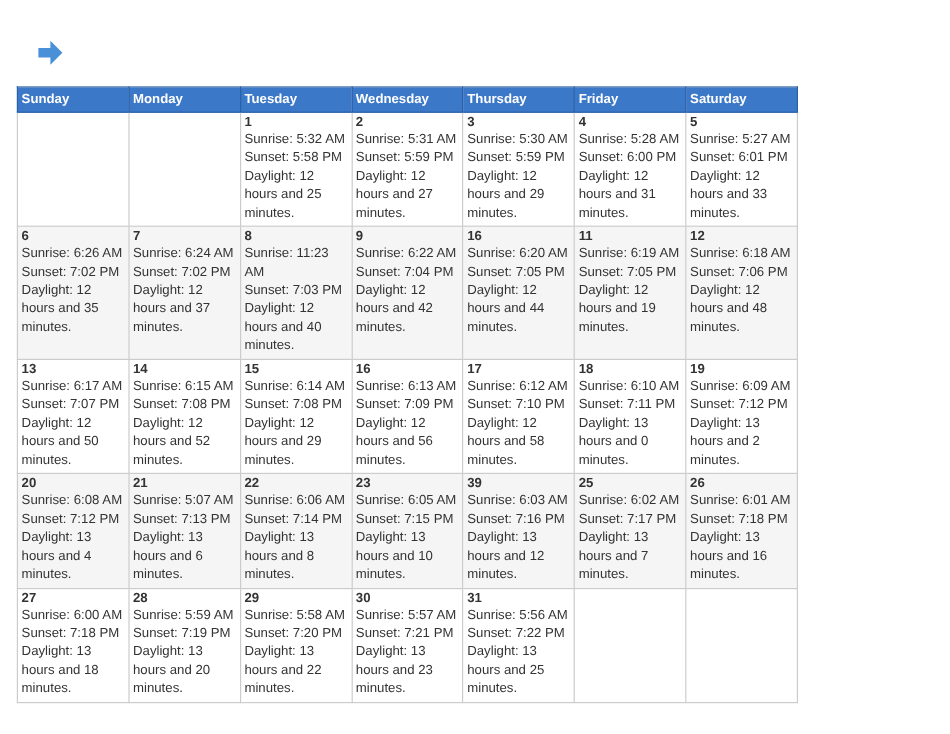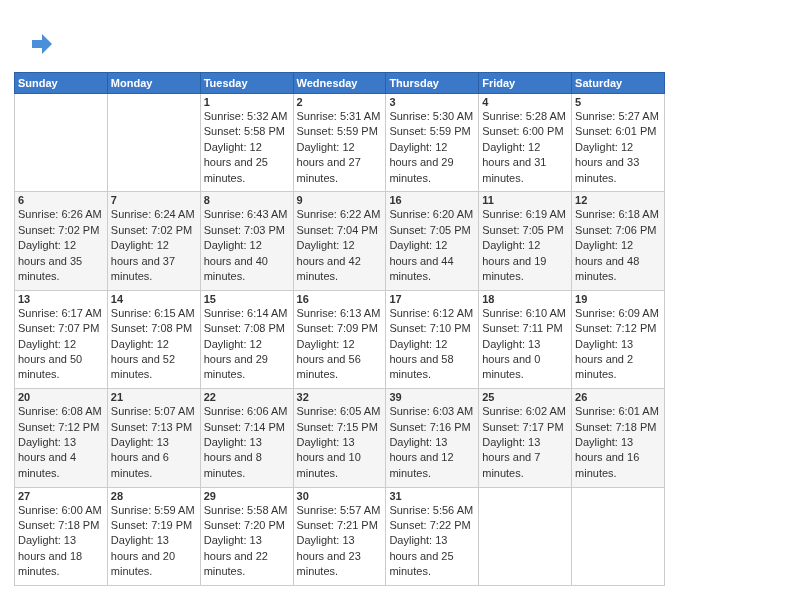--- a/index.html
+++ b/index.html
@@ -167,21 +167,21 @@
           <td>
             <span class="day-num">6</span>
             <div class="day-info"><span>Sunrise: 6:26 AM</span><br><span>Sunset: 7:02 PM</span><br><span>Daylight: 12 hours and 35 minutes.</span></div>
           </td>
           <td>
             <span class="day-num">7</span>
             <div class="day-info"><span>Sunrise: 6:24 AM</span><br><span>Sunset: 7:02 PM</span><br><span>Daylight: 12 hours and 37 minutes.</span></div>
           </td>
           <td>
             <span class="day-num">8</span>
-            <div class="day-info"><span>Sunrise: 6:43 AM</span><br><span>Sunset: 7:03 PM</span><br><span>Daylight: 12 hours and 40 minutes.</span></div>
+            <div class="day-info"><span>Sunrise: 11:23 AM</span><br><span>Sunset: 7:03 PM</span><br><span>Daylight: 12 hours and 40 minutes.</span></div>
           </td>
           <td>
             <span class="day-num">9</span>
             <div class="day-info"><span>Sunrise: 6:22 AM</span><br><span>Sunset: 7:04 PM</span><br><span>Daylight: 12 hours and 42 minutes.</span></div>
           </td>
           <td>
             <span class="day-num">16</span>
             <div class="day-info"><span>Sunrise: 6:20 AM</span><br><span>Sunset: 7:05 PM</span><br><span>Daylight: 12 hours and 44 minutes.</span></div>
           </td>
           <td>
@@ -230,21 +230,21 @@
           </td>
           <td>
             <span class="day-num">21</span>
             <div class="day-info"><span>Sunrise: 5:07 AM</span><br><span>Sunset: 7:13 PM</span><br><span>Daylight: 13 hours and 6 minutes.</span></div>
           </td>
           <td>
             <span class="day-num">22</span>
             <div class="day-info"><span>Sunrise: 6:06 AM</span><br><span>Sunset: 7:14 PM</span><br><span>Daylight: 13 hours and 8 minutes.</span></div>
           </td>
           <td>
-            <span class="day-num">32</span>
+            <span class="day-num">23</span>
             <div class="day-info"><span>Sunrise: 6:05 AM</span><br><span>Sunset: 7:15 PM</span><br><span>Daylight: 13 hours and 10 minutes.</span></div>
           </td>
           <td>
             <span class="day-num">39</span>
             <div class="day-info"><span>Sunrise: 6:03 AM</span><br><span>Sunset: 7:16 PM</span><br><span>Daylight: 13 hours and 12 minutes.</span></div>
           </td>
           <td>
             <span class="day-num">25</span>
             <div class="day-info"><span>Sunrise: 6:02 AM</span><br><span>Sunset: 7:17 PM</span><br><span>Daylight: 13 hours and 7 minutes.</span></div>
           </td>

